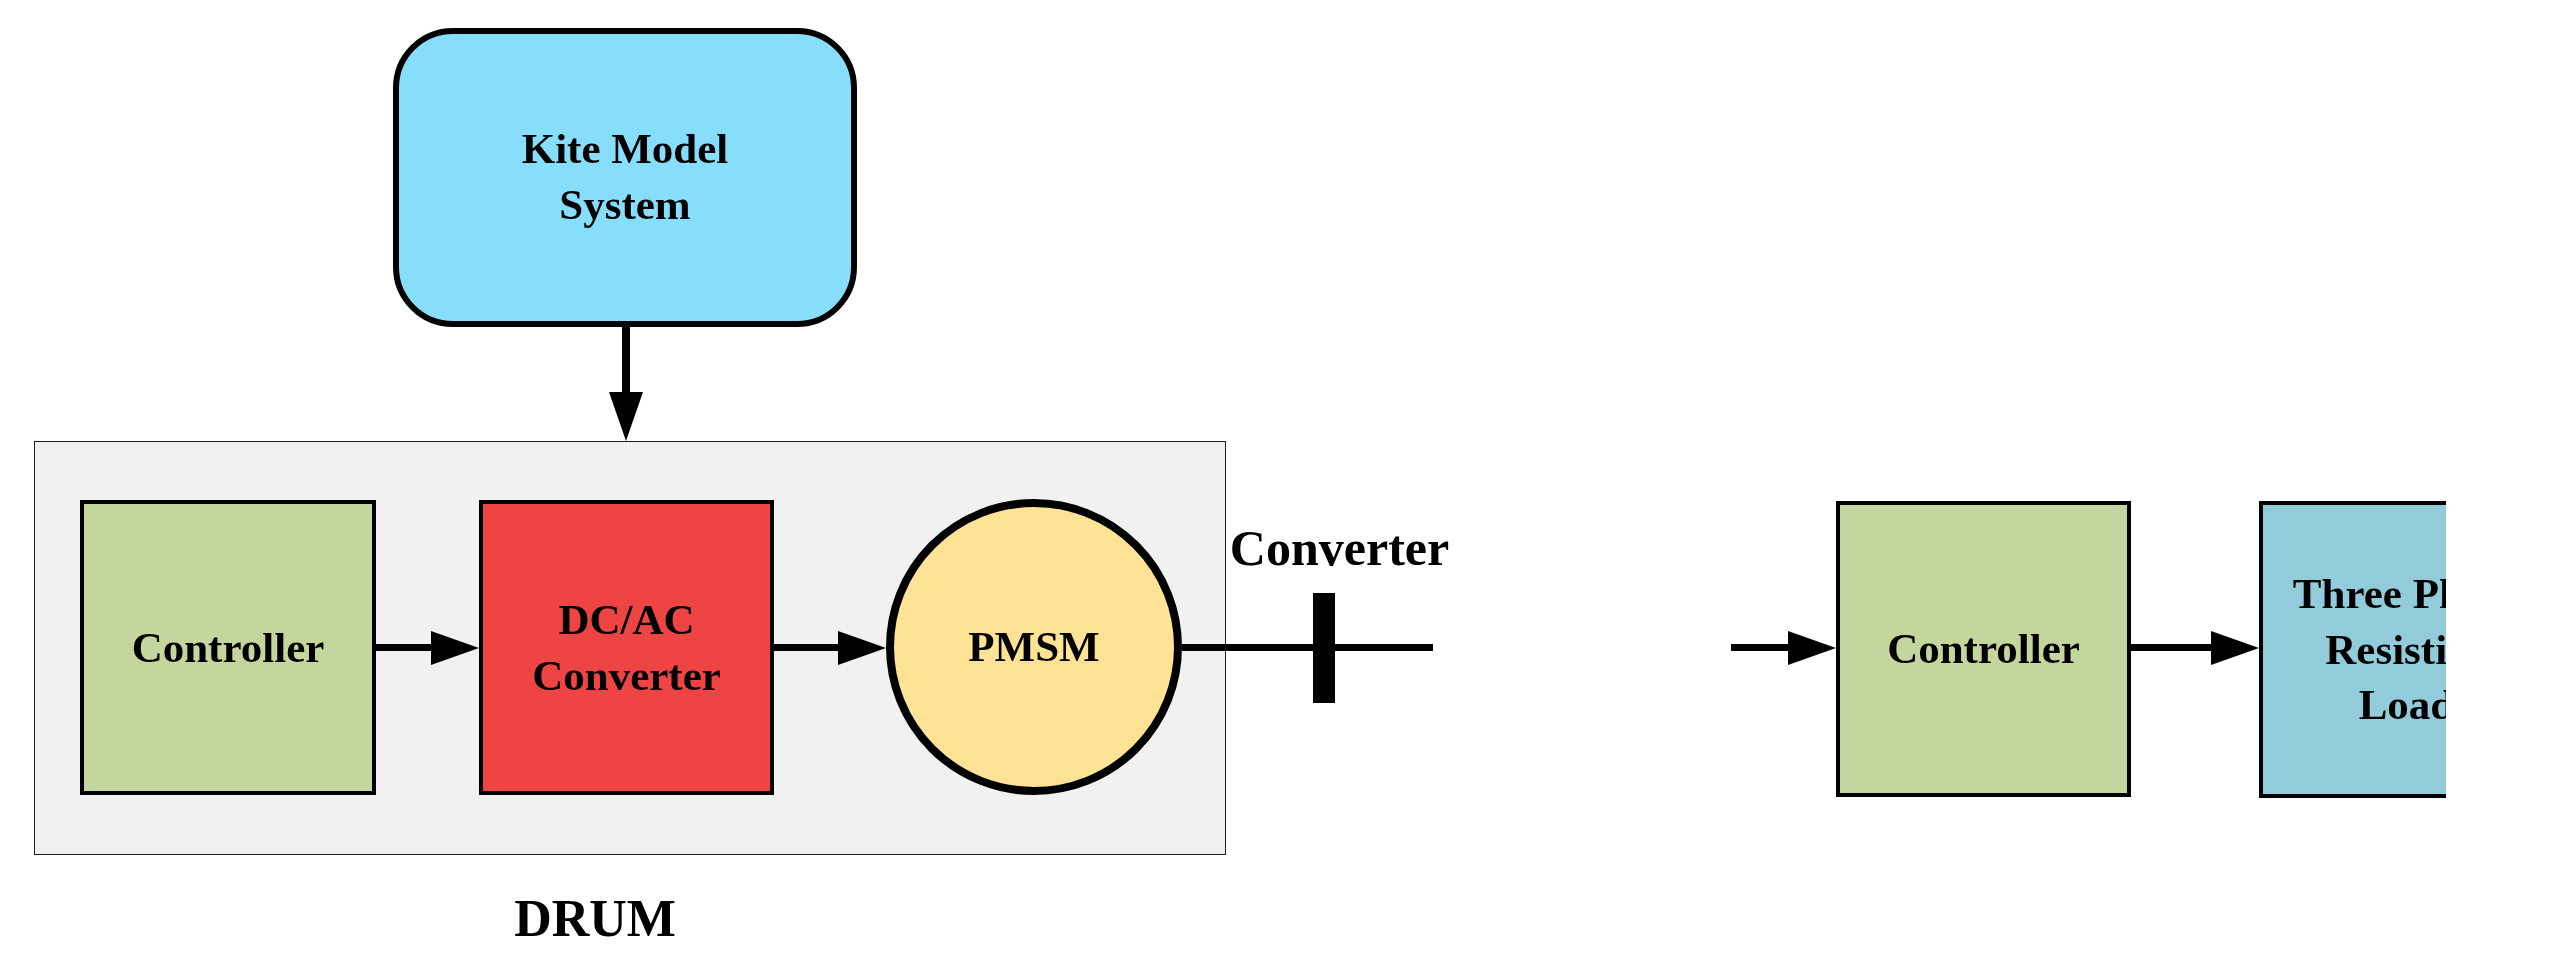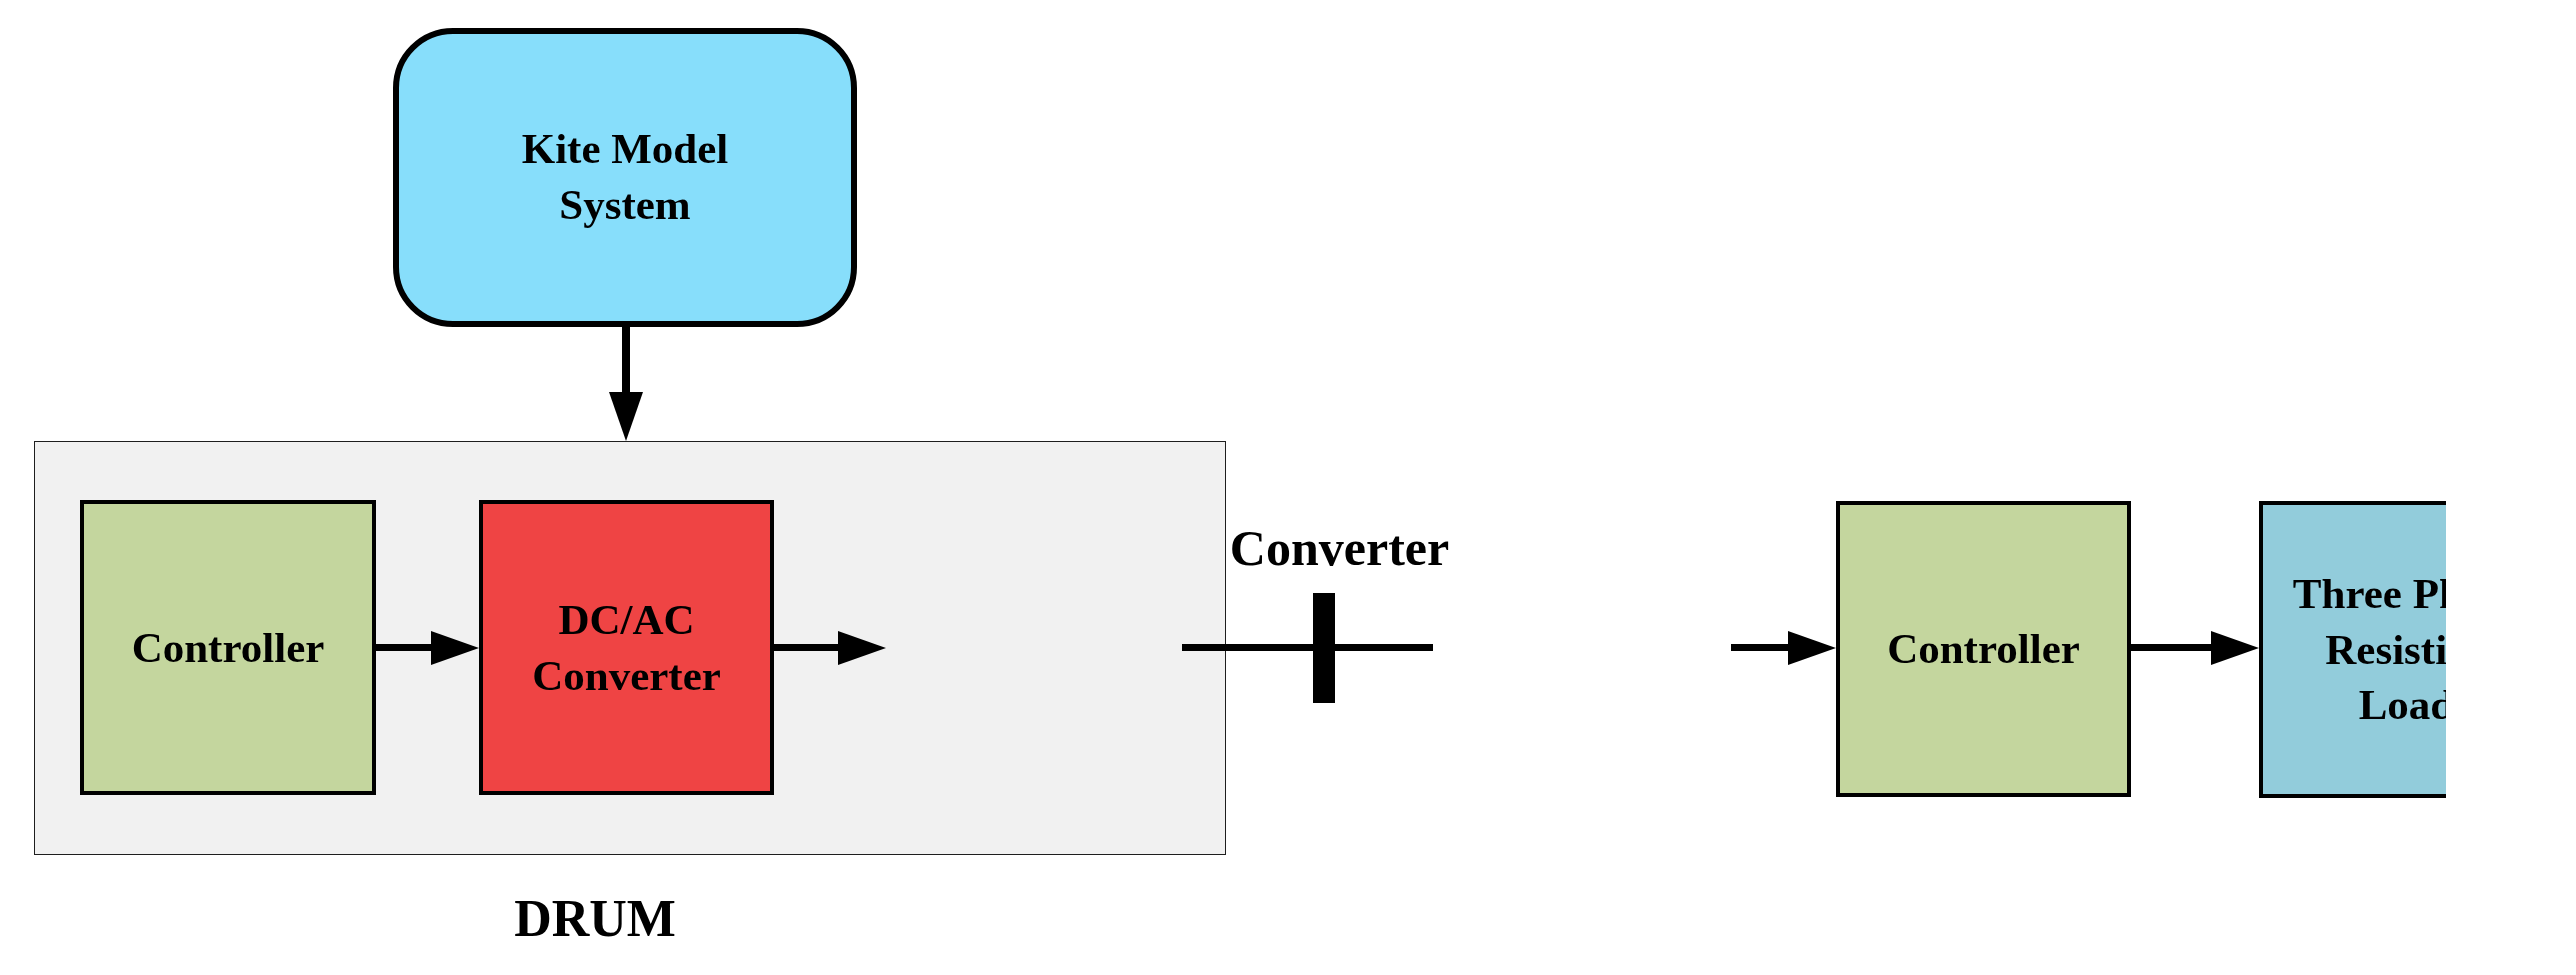--- a/index.html
+++ b/index.html
@@ -89,20 +89,21 @@
 
   <div id="arrow1-stem" class="stem-h"></div>
   <div id="arrow1-head" class="head-right"></div>
 
   <div id="dcac-node" class="node rect" style="background-color: #ef4444;">DC/AC
 Converter</div>
 
   <div id="arrow2-stem" class="stem-h"></div>
   <div id="arrow2-head" class="head-right"></div>
 
+  <div id="pmsm-node" class="node circle" style="background-color: rgb(254, 226, 150);">PMSM</div>
 
   <div id="shaft-line" class="stem-h"></div>
   <div id="coupling-bar" class="bar"></div>
   <div id="coupling-label" class="floating-label">Converter</div>
 
 
   <div id="arrow3-stem" class="stem-h"></div>
   <div id="arrow3-head" class="head-right"></div>
 
   <div id="controller-right-node" class="node rect" style="background-color: rgb(196, 214, 158);">Controller</div>

